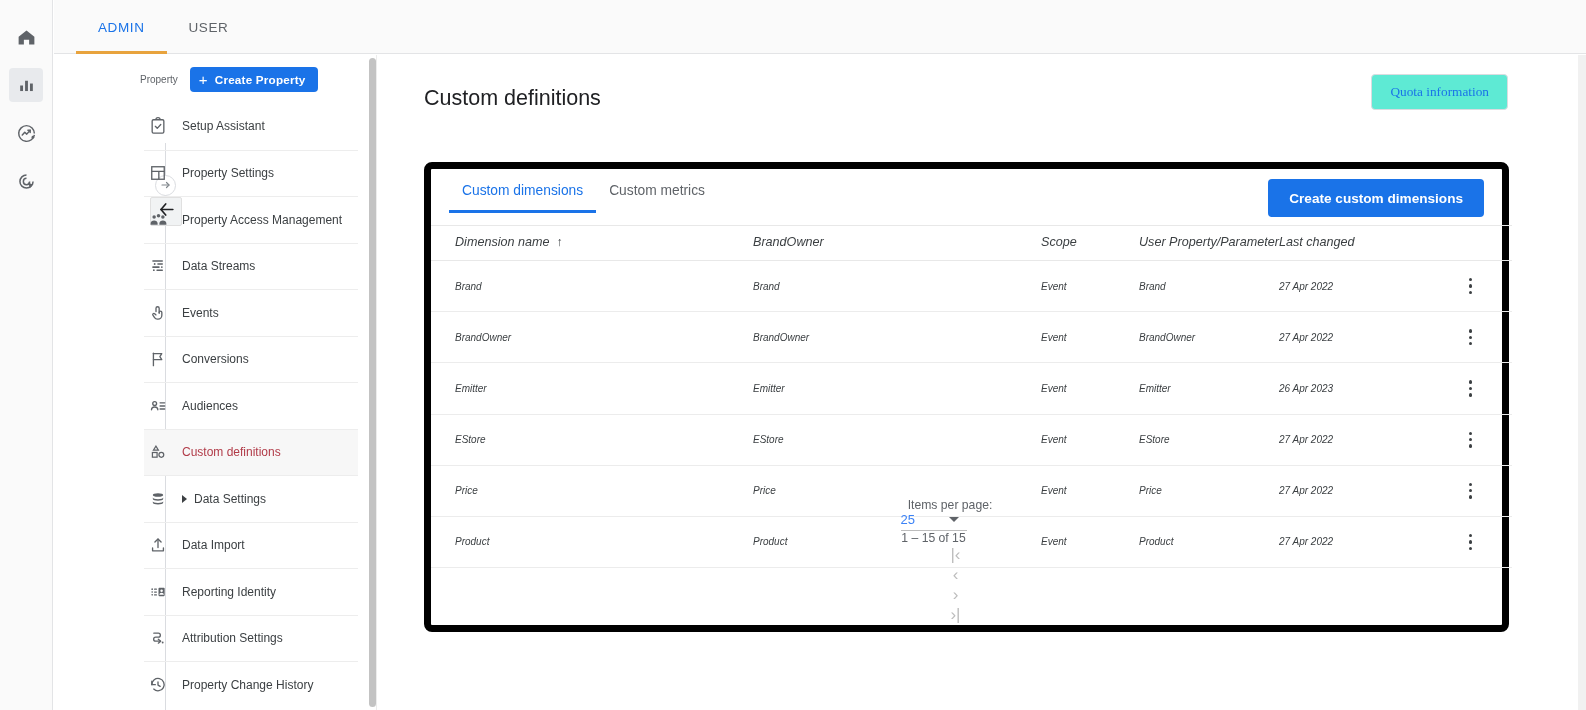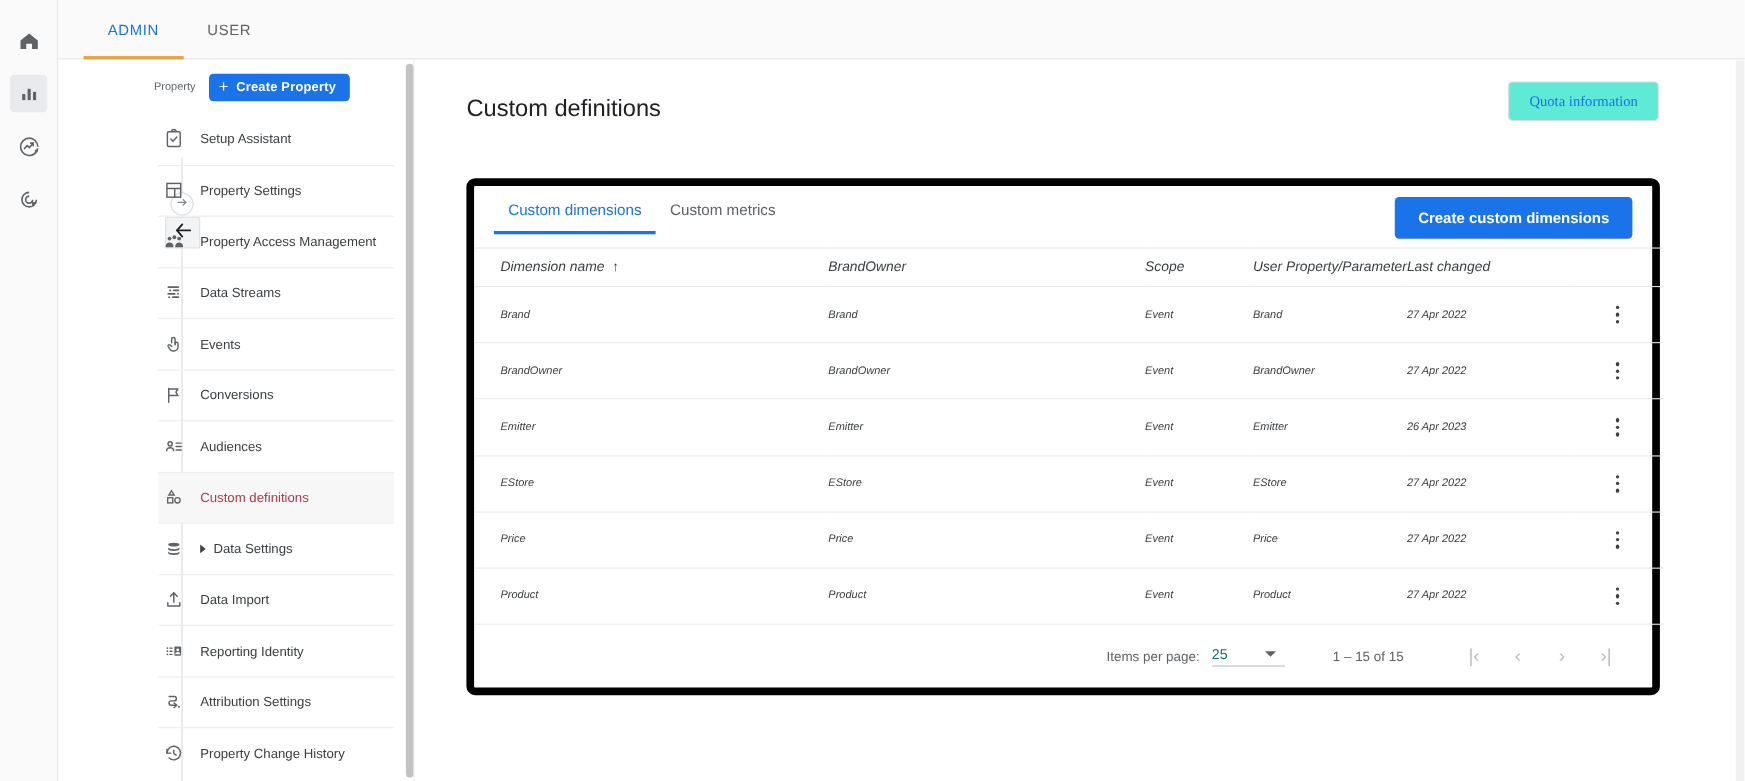--- a/index.html
+++ b/index.html
@@ -163,27 +163,27 @@
   .sortarrow { font-size: 12px; margin-left: 7px; color: #3c4043; }
   .kebab {
     display: flex; flex-direction: column; align-items: center; gap: 3px;
     cursor: pointer; width: 100%;
   }
   .kebab span { width: 3.4px; height: 3.4px; border-radius: 50%; background: #3c4043; display: block; }
 
   
   .paginator {
     display: flex; align-items: center; justify-content: flex-end;
-    height: 57px; padding-right: 22px; font-size: 12.2px; color: #5f6368;
+    height: 57px; padding-right: 22px; font-size: 12.2px; color: #5f6368; flex-direction: column;
   }
   .ipp-label { margin-right: 11px; }
   .ipp-select {
     position: relative; width: 66px; border-bottom: 1px solid #bdbdbd;
     padding-bottom: 3px; margin-right: 44px; display: flex; align-items: center;
-    cursor: pointer; color: #0f766e; font-size: 13px;
+    cursor: pointer; color: #3b82f6; font-size: 13px;
   }
   .ipp-arrow {
     position: absolute; right: 8px; top: 5px; width: 0; height: 0;
     border-left: 5px solid transparent; border-right: 5px solid transparent;
     border-top: 5px solid #5f6368;
   }
   .range { margin-right: 44px; color: #5f6368; }
   .pagebtn {
     width: 40px; height: 40px; display: flex; align-items: center;
     justify-content: center; color: #bdbdbd; cursor: pointer; font-size: 17px;

